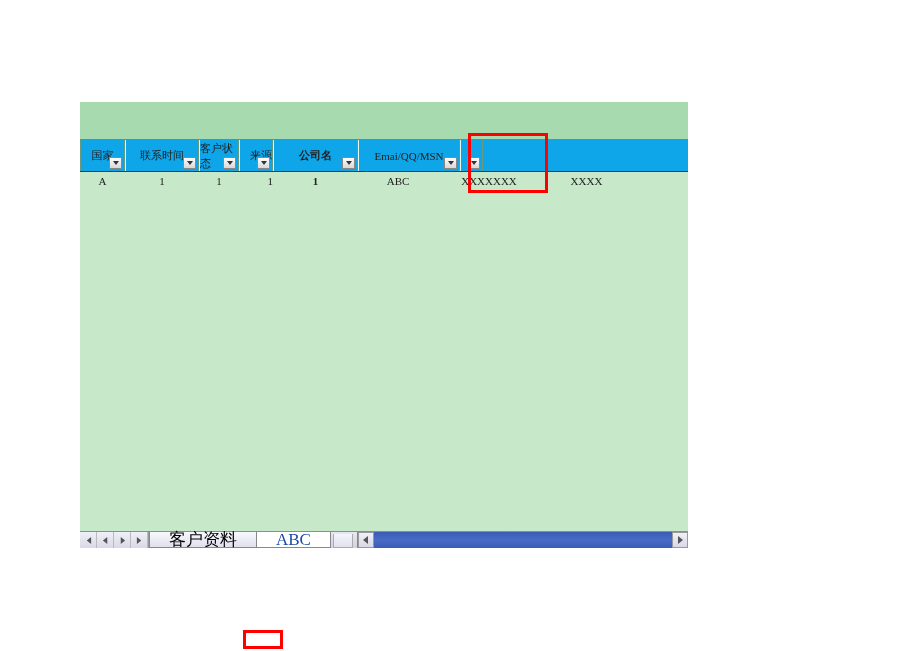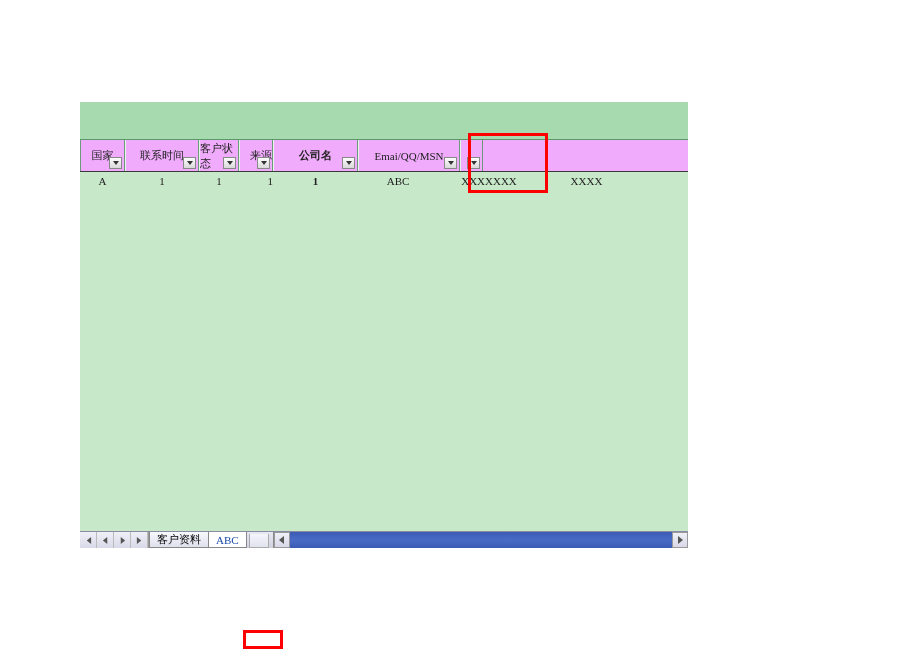--- a/index.html
+++ b/index.html
@@ -26,21 +26,21 @@
       flex-direction: column;
     }
     .pre-header {
       height: 38px;
       background: #a8dab0;
       border-bottom: 1px solid #5a9a6a;
     }
     .header-row {
       display: flex;
       height: 32px;
-      background: #f0abfc;
+      background: #0ea5e9;
       border-bottom: 1px solid #3a3a3a;
     }
     .header-cell {
       position: relative;
       border-right: 1px solid #6a9a7a;
       border-left: 1px solid #e6f7e8;
       display: flex;
       align-items: center;
       justify-content: center;
       color: #222;
@@ -129,22 +129,22 @@
     }
     .tab-nav-btn svg {
       width: 7px;
       height: 7px;
     }
     .tabs {
       display: flex;
       align-items: flex-end;
     }
     .tab {
-      padding: 1px 7px;
-      font-size: 11px;
+      padding: 1px 19px;
+      font-size: 17px;
       background: linear-gradient(#f8f8ff, #e0e0ec);
       border: 1px solid #888;
       border-top: none;
       margin-right: -1px;
       cursor: pointer;
       height: 16px;
       display: flex;
       align-items: center;
       position: relative;
     }

